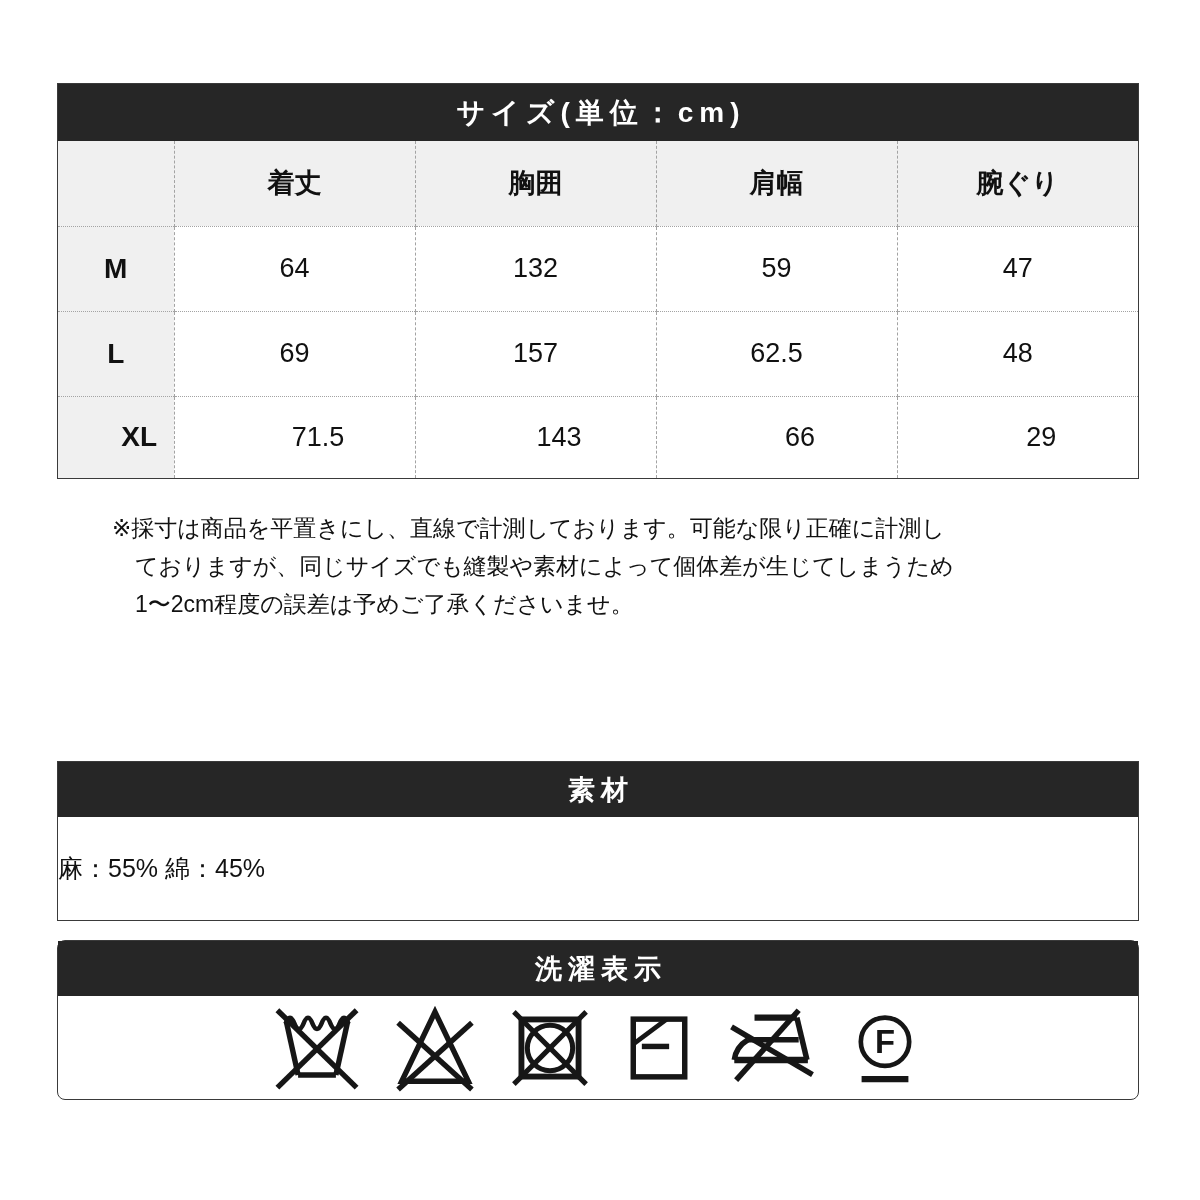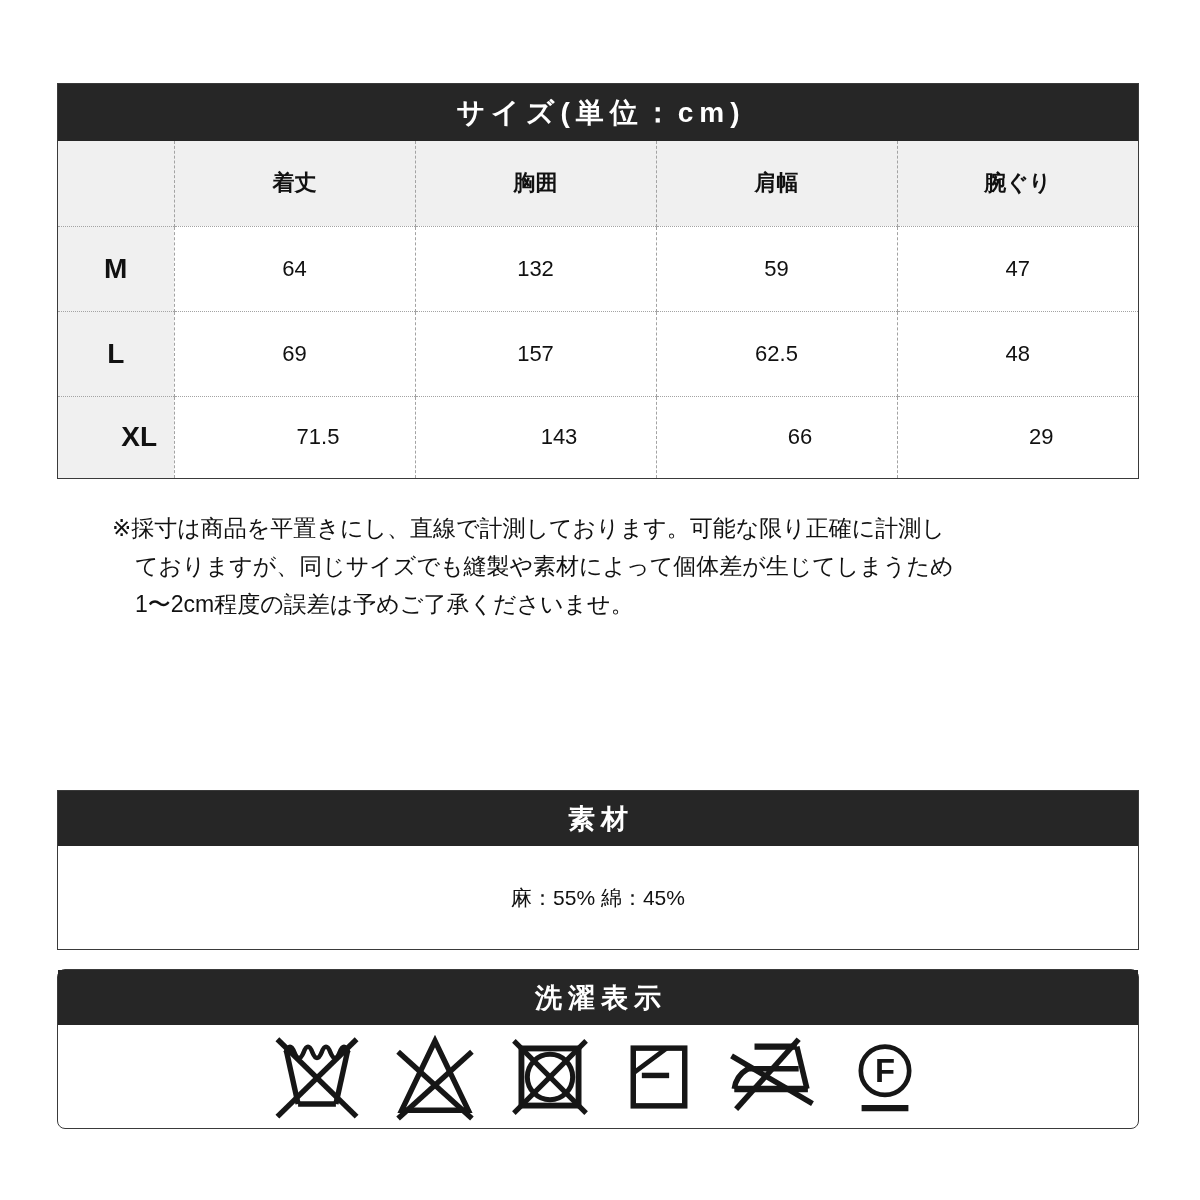--- a/index.html
+++ b/index.html
@@ -20,21 +20,21 @@
   .table-box{
     position:absolute;left:57px;top:83px;width:1082px;
     border:1px solid #3a3a3a;box-sizing:border-box;background:#ffffff;
   }
   .table-box .bar{height:57px;}
   table.size{
     width:100%;border-collapse:collapse;table-layout:fixed;
   }
   table.size td{
     text-align:center;vertical-align:middle;
-    font-size:22px;height:85px;
+    font-size:27px;height:85px;
     border-right:1px dashed #a3a3a3;box-sizing:border-box;
   }
   table.size td:last-child{border-right:none;}
   table.size tr+tr td{border-top:1px dotted #a3a3a3;}
   table.size tr.head td{background:#f0f0f0;font-weight:bold;}
   table.size td.size-col{background:#f0f0f0;font-weight:bold;font-size:28px;}
   table.size tr.last td{height:82px;padding-left:48px;}
 
   
   .note{
@@ -42,27 +42,27 @@
     font-size:23px;line-height:38px;color:#111111;
     white-space:pre-line;
     padding-left:23px;text-indent:-23px;
   }
   .note.n1{top:509px;margin-left:28px;}
   .note.n2{top:651px;}
 
   
   .info-box{
     position:absolute;left:57px;width:1082px;
-    border:1px solid #3a3a3a;box-sizing:border-box;background:#ffffff;margin-top:29px;
+    border:1px solid #3a3a3a;box-sizing:border-box;background:#ffffff;
   }
   .info-box .bar{height:55px;font-size:27px;}
   .info-box.material{top:761px;}
   .info-box.material .content{
-    height:103px;display:flex;align-items:center;justify-content:center;
-    font-size:21px;
+    height:103px;display:flex;align-items:center;
+    font-size:25px;
   }
   .info-box.laundry{top:940px;border-radius:8px;}
   .info-box.laundry .content{
     height:103px;display:flex;align-items:center;justify-content:center;
     gap:28px;
   }
   .care-icon{display:flex;align-items:center;justify-content:center;}
   .care-icon svg{display:block;}
 </style>
 </head>

